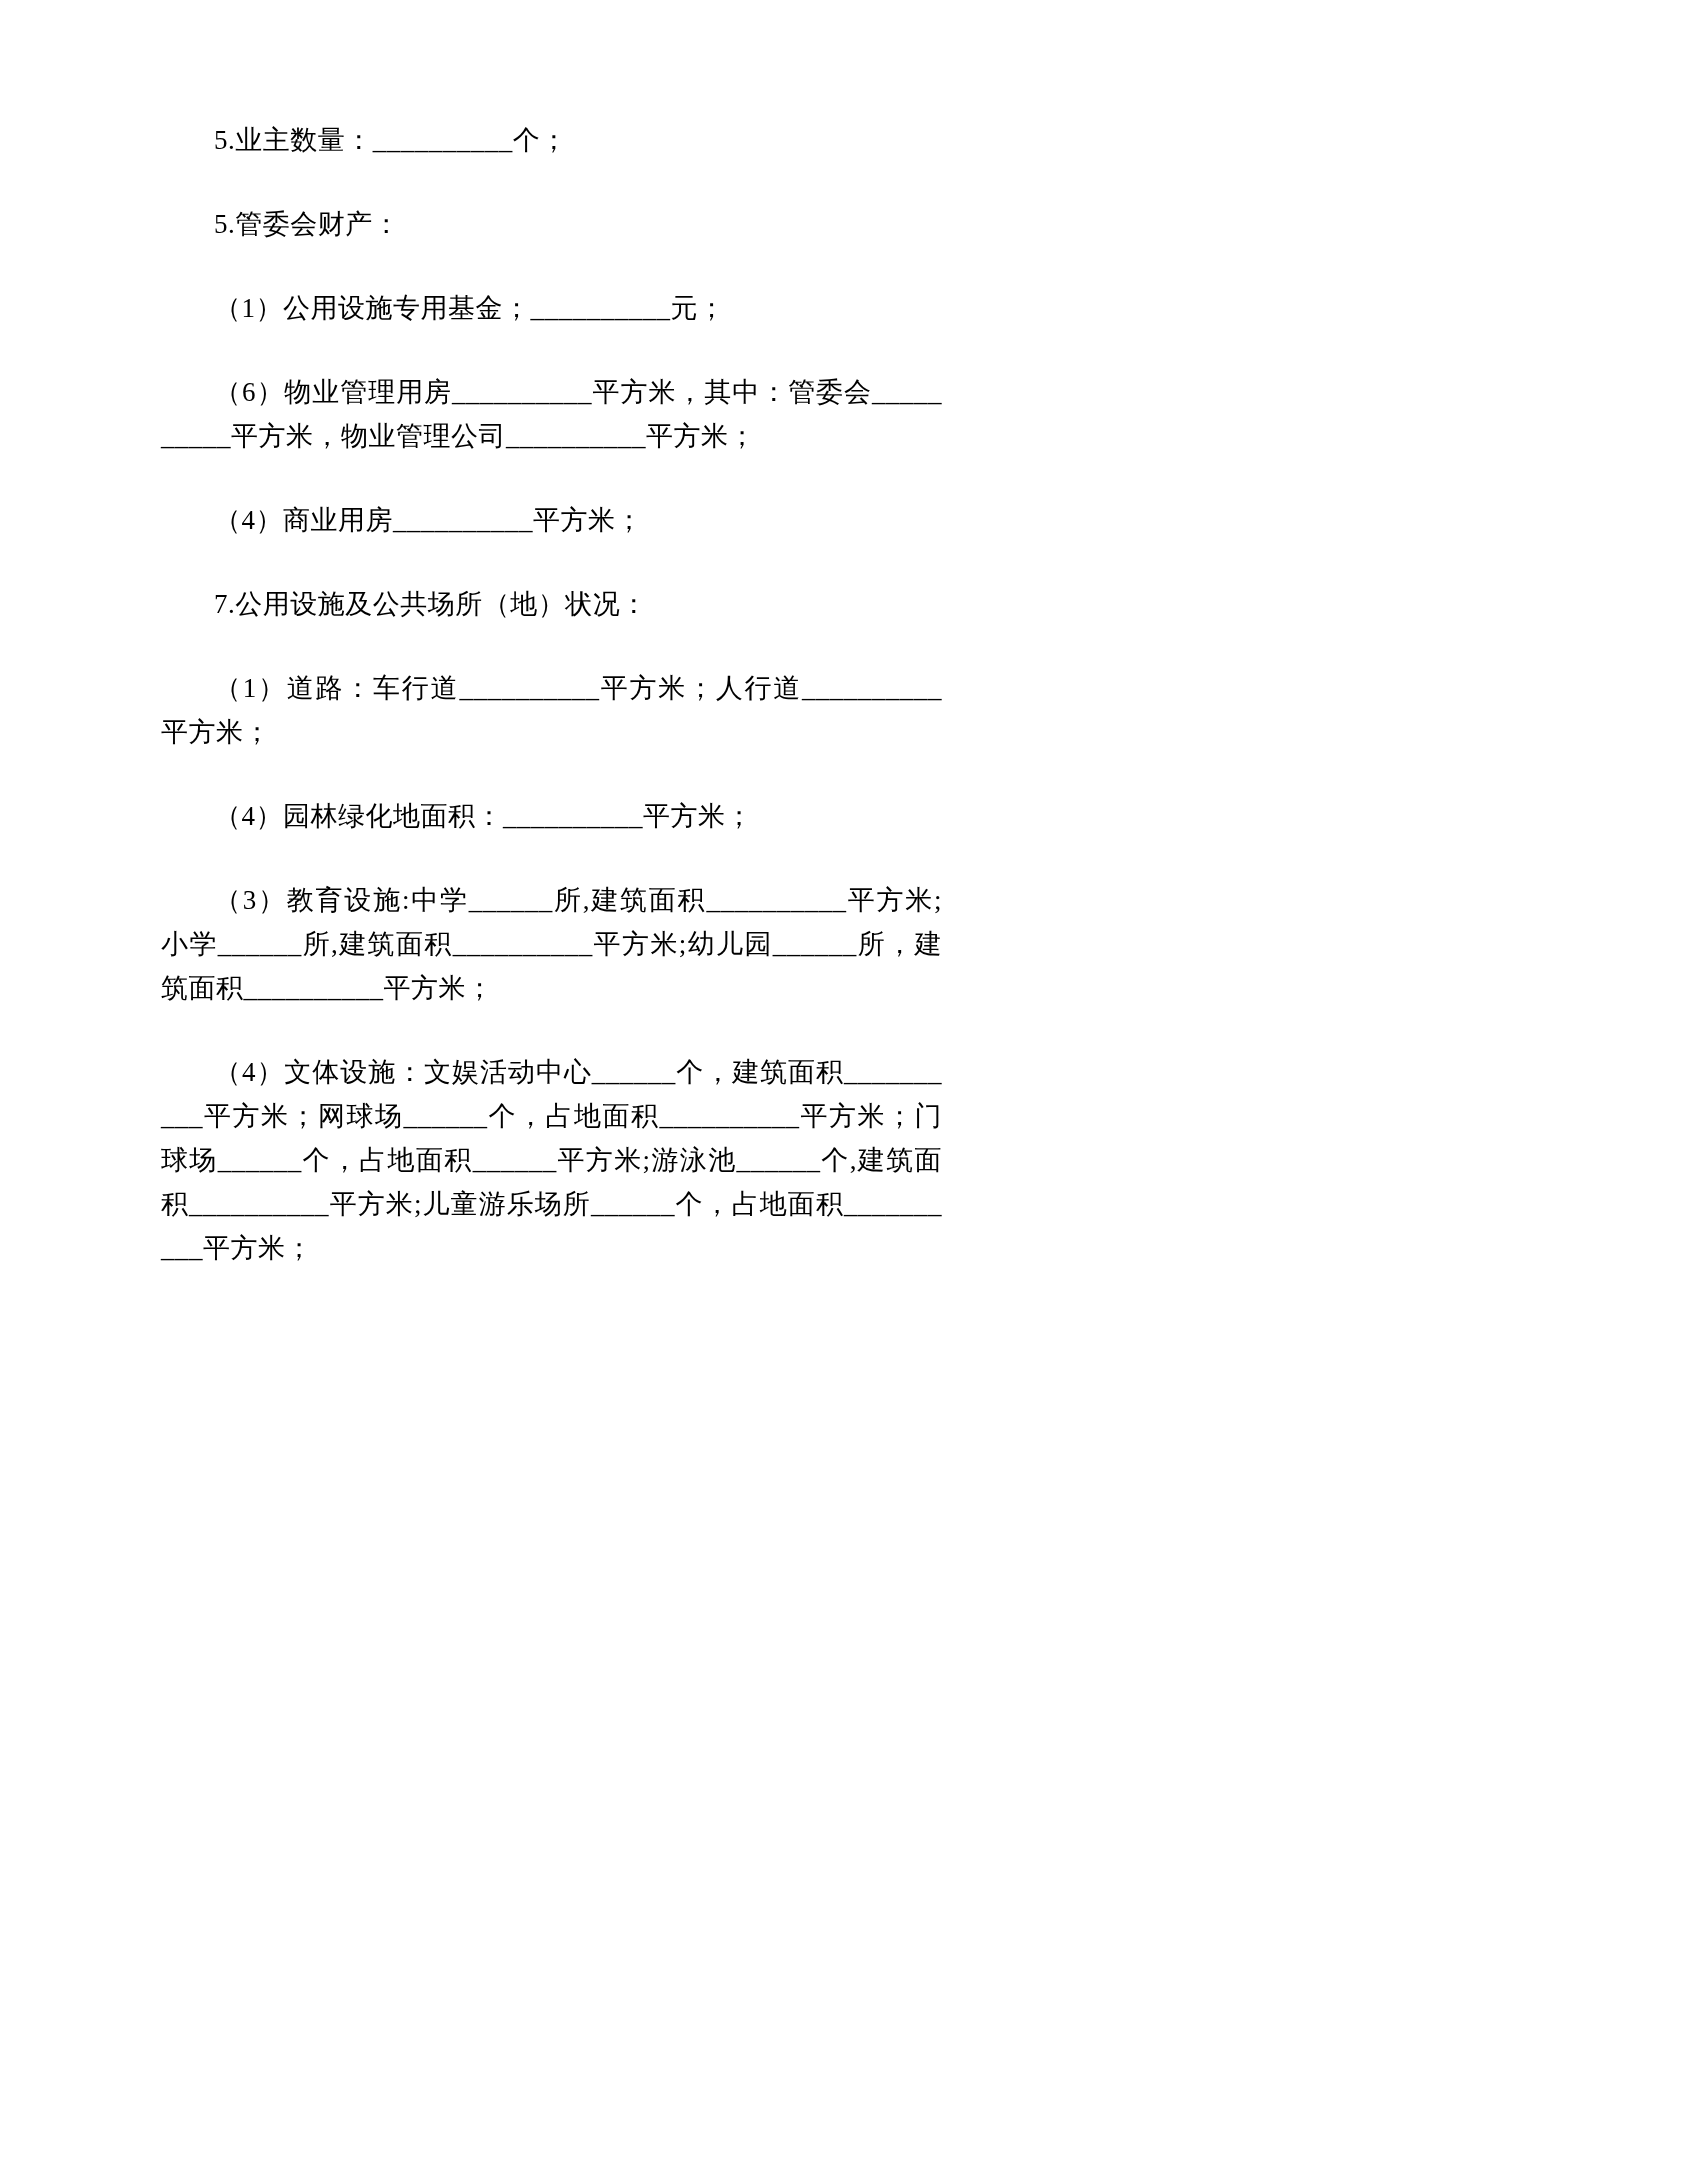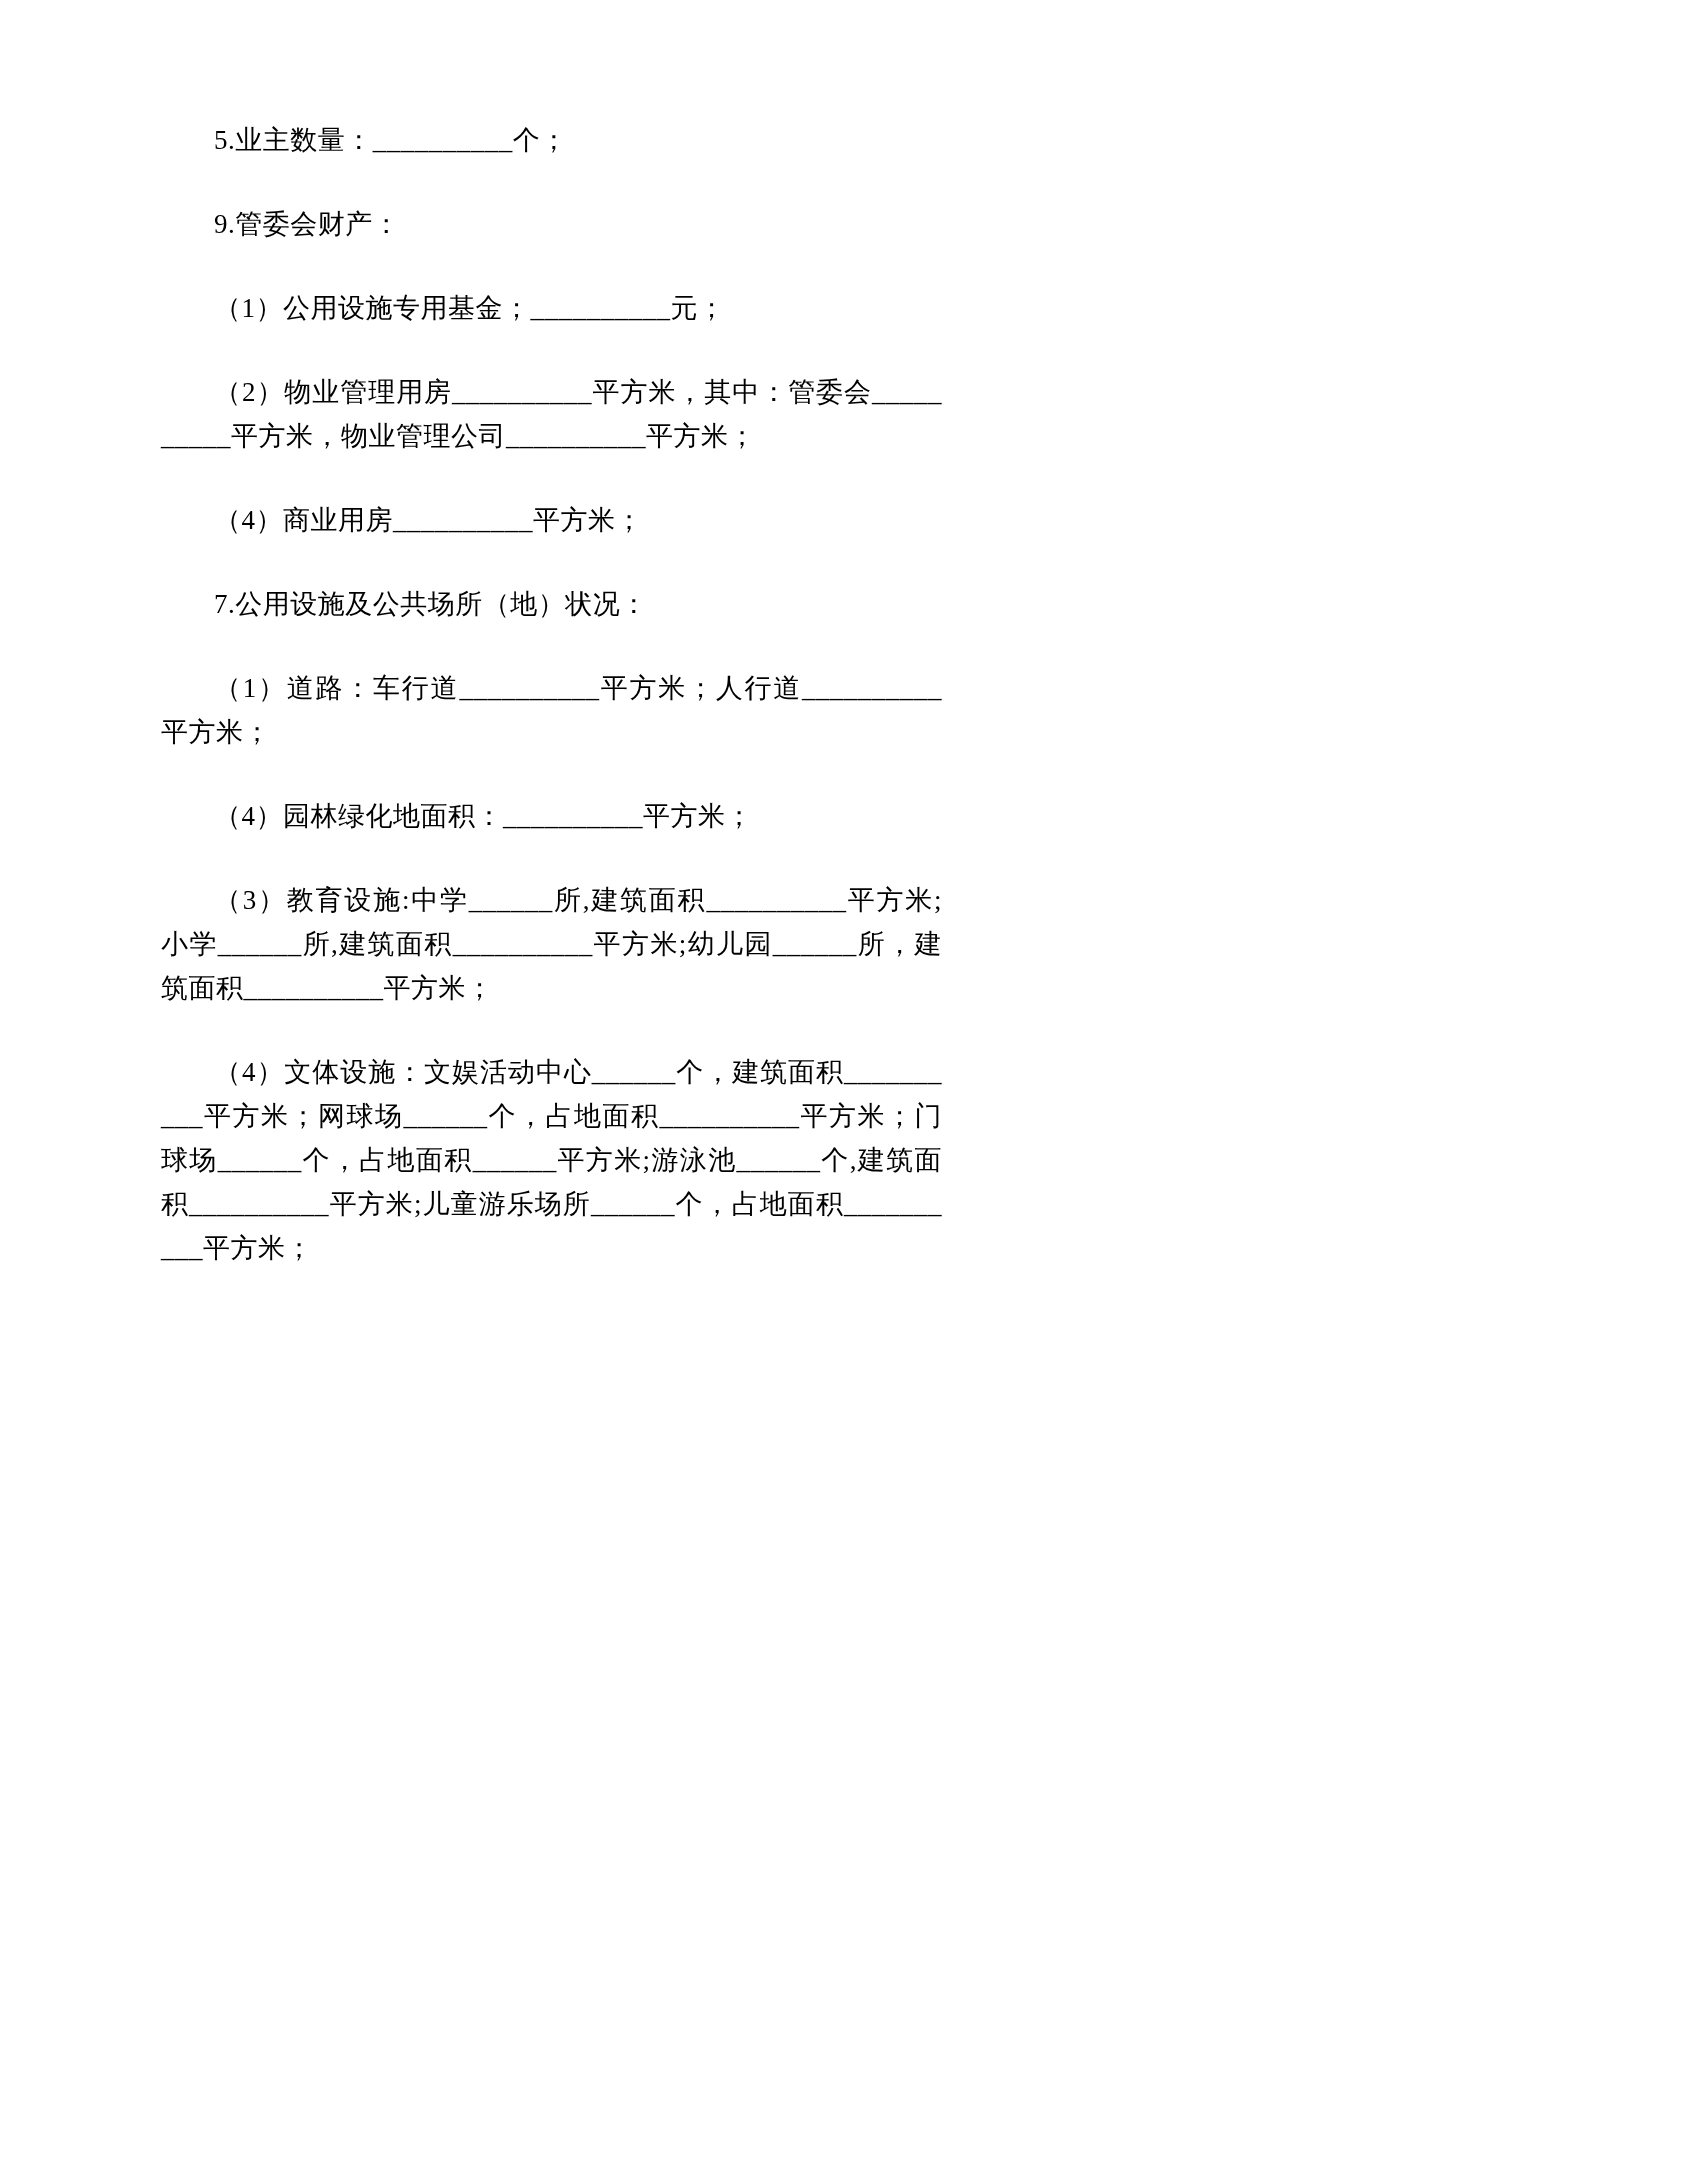--- a/index.html
+++ b/index.html
@@ -34,23 +34,23 @@
     word-break: break-all;
     letter-spacing: 0.5px;
   }
 </style>
 </head>
 <body>
 
 <div class="page">
   <div class="doc-body">
     <p>5.业主数量：__________个；</p>
-    <p>9.管委会财产：</p>
+    <p>5.管委会财产：</p>
     <p>（1）公用设施专用基金；__________元；</p>
-    <p>（2）物业管理用房__________平方米，其中：管委会__________平方米，物业管理公司__________平方米；</p>
+    <p>（6）物业管理用房__________平方米，其中：管委会__________平方米，物业管理公司__________平方米；</p>
     <p>（4）商业用房__________平方米；</p>
     <p>7.公用设施及公共场所（地）状况：</p>
     <p>（1）道路：车行道__________平方米；人行道__________平方米；</p>
     <p>（4）园林绿化地面积：__________平方米；</p>
     <p>（3）教育设施:中学______所,建筑面积__________平方米;小学______所,建筑面积__________平方米;幼儿园______所，建筑面积__________平方米；</p>
     <p>（4）文体设施：文娱活动中心______个，建筑面积__________平方米；网球场______个，占地面积__________平方米；门球场______个，占地面积______平方米;游泳池______个,建筑面积__________平方米;儿童游乐场所______个，占地面积__________平方米；</p>
   </div>
 </div>
 
 

